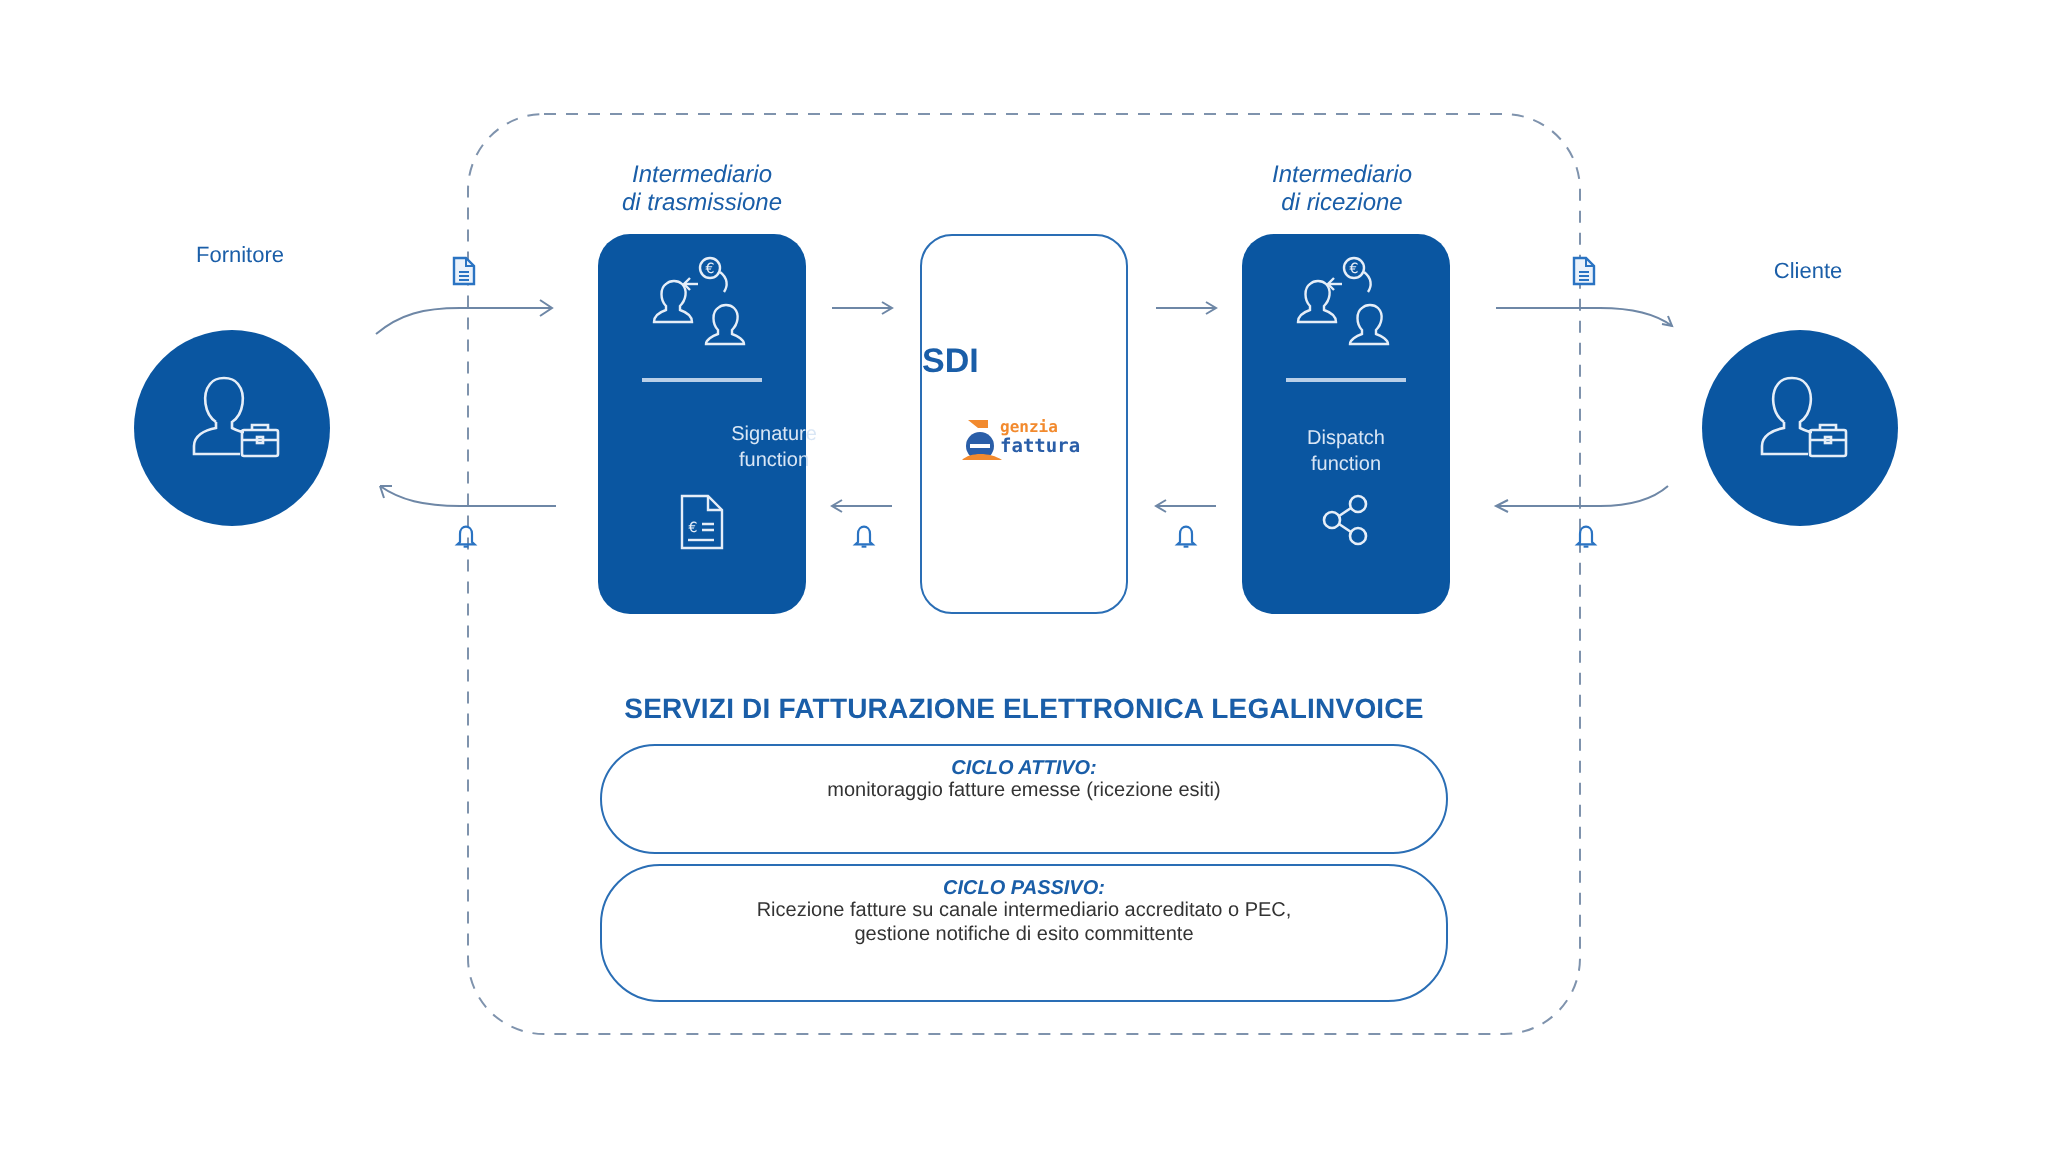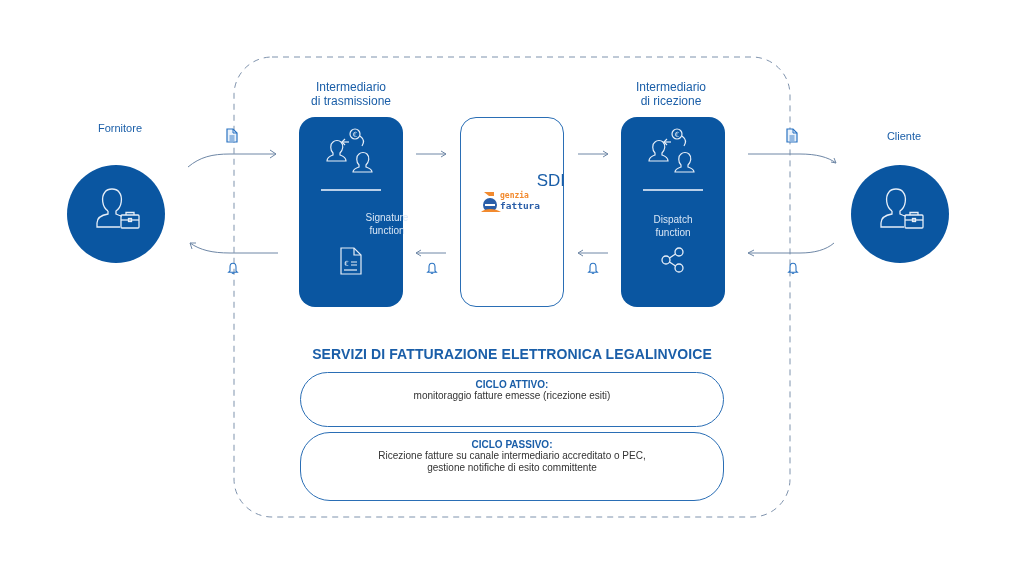--- a/index.html
+++ b/index.html
@@ -1,29 +1,29 @@
 <!DOCTYPE html>
 <html><head>
 <meta charset="utf-8">
 <style>
   html, body { margin:0; padding:0; background:#ffffff; }
   body { width:1024px; height:576px; position:relative; overflow:hidden;
          font-family:"Liberation Sans", "DejaVu Sans", sans-serif; }
   .abs { position:absolute; }
-  .label-blue { color:#1a5ea8; font-size:12px; text-align:center; line-height:14px; }
+  .label-blue { color:#1a5ea8; font-size:12px; text-align:center; line-height:14px;font-style:italic; }
   .party-label { color:#1a5ea8; font-size:11px; text-align:center; }
   .circle { border-radius:50%; background:#0a56a1; }
   .card-dark { background:#0a56a1; border-radius:16px; }
   .card-light { background:#ffffff; border:1.5px solid #2a6eb5; border-radius:16px; box-sizing:border-box; }
   .card-text { color:#d9e6f5; font-size:10px; text-align:center; line-height:13px; }
   .sep { background:#b9cfe8; height:2px; }
-  .sdi-title { color:#1a5ea8; font-weight:normal; font-size:17px; text-align:right; }
+  .sdi-title { color:#1a5ea8; font-weight:bold; font-size:17px; text-align:left; }
   .services-title { color:#1a5ea8; font-weight:bold; font-size:14px; text-align:center; letter-spacing:0.1px; }
   .pill { border:1.5px solid #2a6eb5; border-radius:30px; box-sizing:border-box; text-align:center; }
-  .pill-title { color:#1a5ea8; font-weight:bold; font-size:10px; margin-top:6px; }
+  .pill-title { color:#1a5ea8; font-weight:bold; font-size:10px; margin-top:6px;font-style:italic; }
   .pill-text { color:#333; font-size:10px; line-height:12px; }
   svg { overflow:visible; }
 </style>
 </head>
 <body>
 
 <svg class="abs" style="left:0;top:0;" width="1024" height="576">
   <rect x="234" y="57" width="556" height="460" rx="38" ry="38" fill="none" stroke="#7f93ad" stroke-width="1" stroke-dasharray="6,5"></rect>
 </svg>
 
@@ -139,21 +139,21 @@
       <path d="M14 1 V8 H21"></path>
       <path d="M11 15 H17 M11 18 H17"></path>
       <path d="M4 23 H17"></path>
     </g>
     <text x="6.5" y="19" font-size="7" fill="#e6eef8" text-anchor="middle" font-family="DejaVu Sans, sans-serif">€</text>
   </svg>
 </div>
 
 <div class="abs card-light" style="left:460px;top:117px;width:104px;height:190px;">
   <div class="abs sdi-title" style="left:0;top:53px;width:104px;">SDI</div>
-  <div class="abs" style="left:20px;top:73px;width:70px;height:26px;text-align:right;">
+  <div class="abs" style="left:20px;top:91px;width:70px;height:26px;text-align:right;">
     <svg class="abs" style="left:0;top:0;" width="20" height="22" viewBox="0 0 20 22">
       <path d="M3 1 H13 L13 5 L8 5 Z" fill="#f28a2e"></path>
       <circle cx="9" cy="14" r="7" fill="#2a5ea8"></circle>
       <path d="M4 14 H14" stroke="#ffffff" stroke-width="2"></path>
       <path d="M0 21 C4 17, 14 17, 20 21 Z" fill="#f28a2e"></path>
     </svg>
     <div class="abs" style="left:19px;top:0;font-family:'DejaVu Sans Mono', monospace;font-size:8px;color:#f28a2e;font-weight:bold;line-height:9px;">genzia</div>
     <div class="abs" style="left:19px;top:9px;font-family:'DejaVu Sans Mono', monospace;font-size:9.5px;color:#2a5ea8;font-weight:bold;line-height:11px;">fattura</div>
   </div>
 </div>

